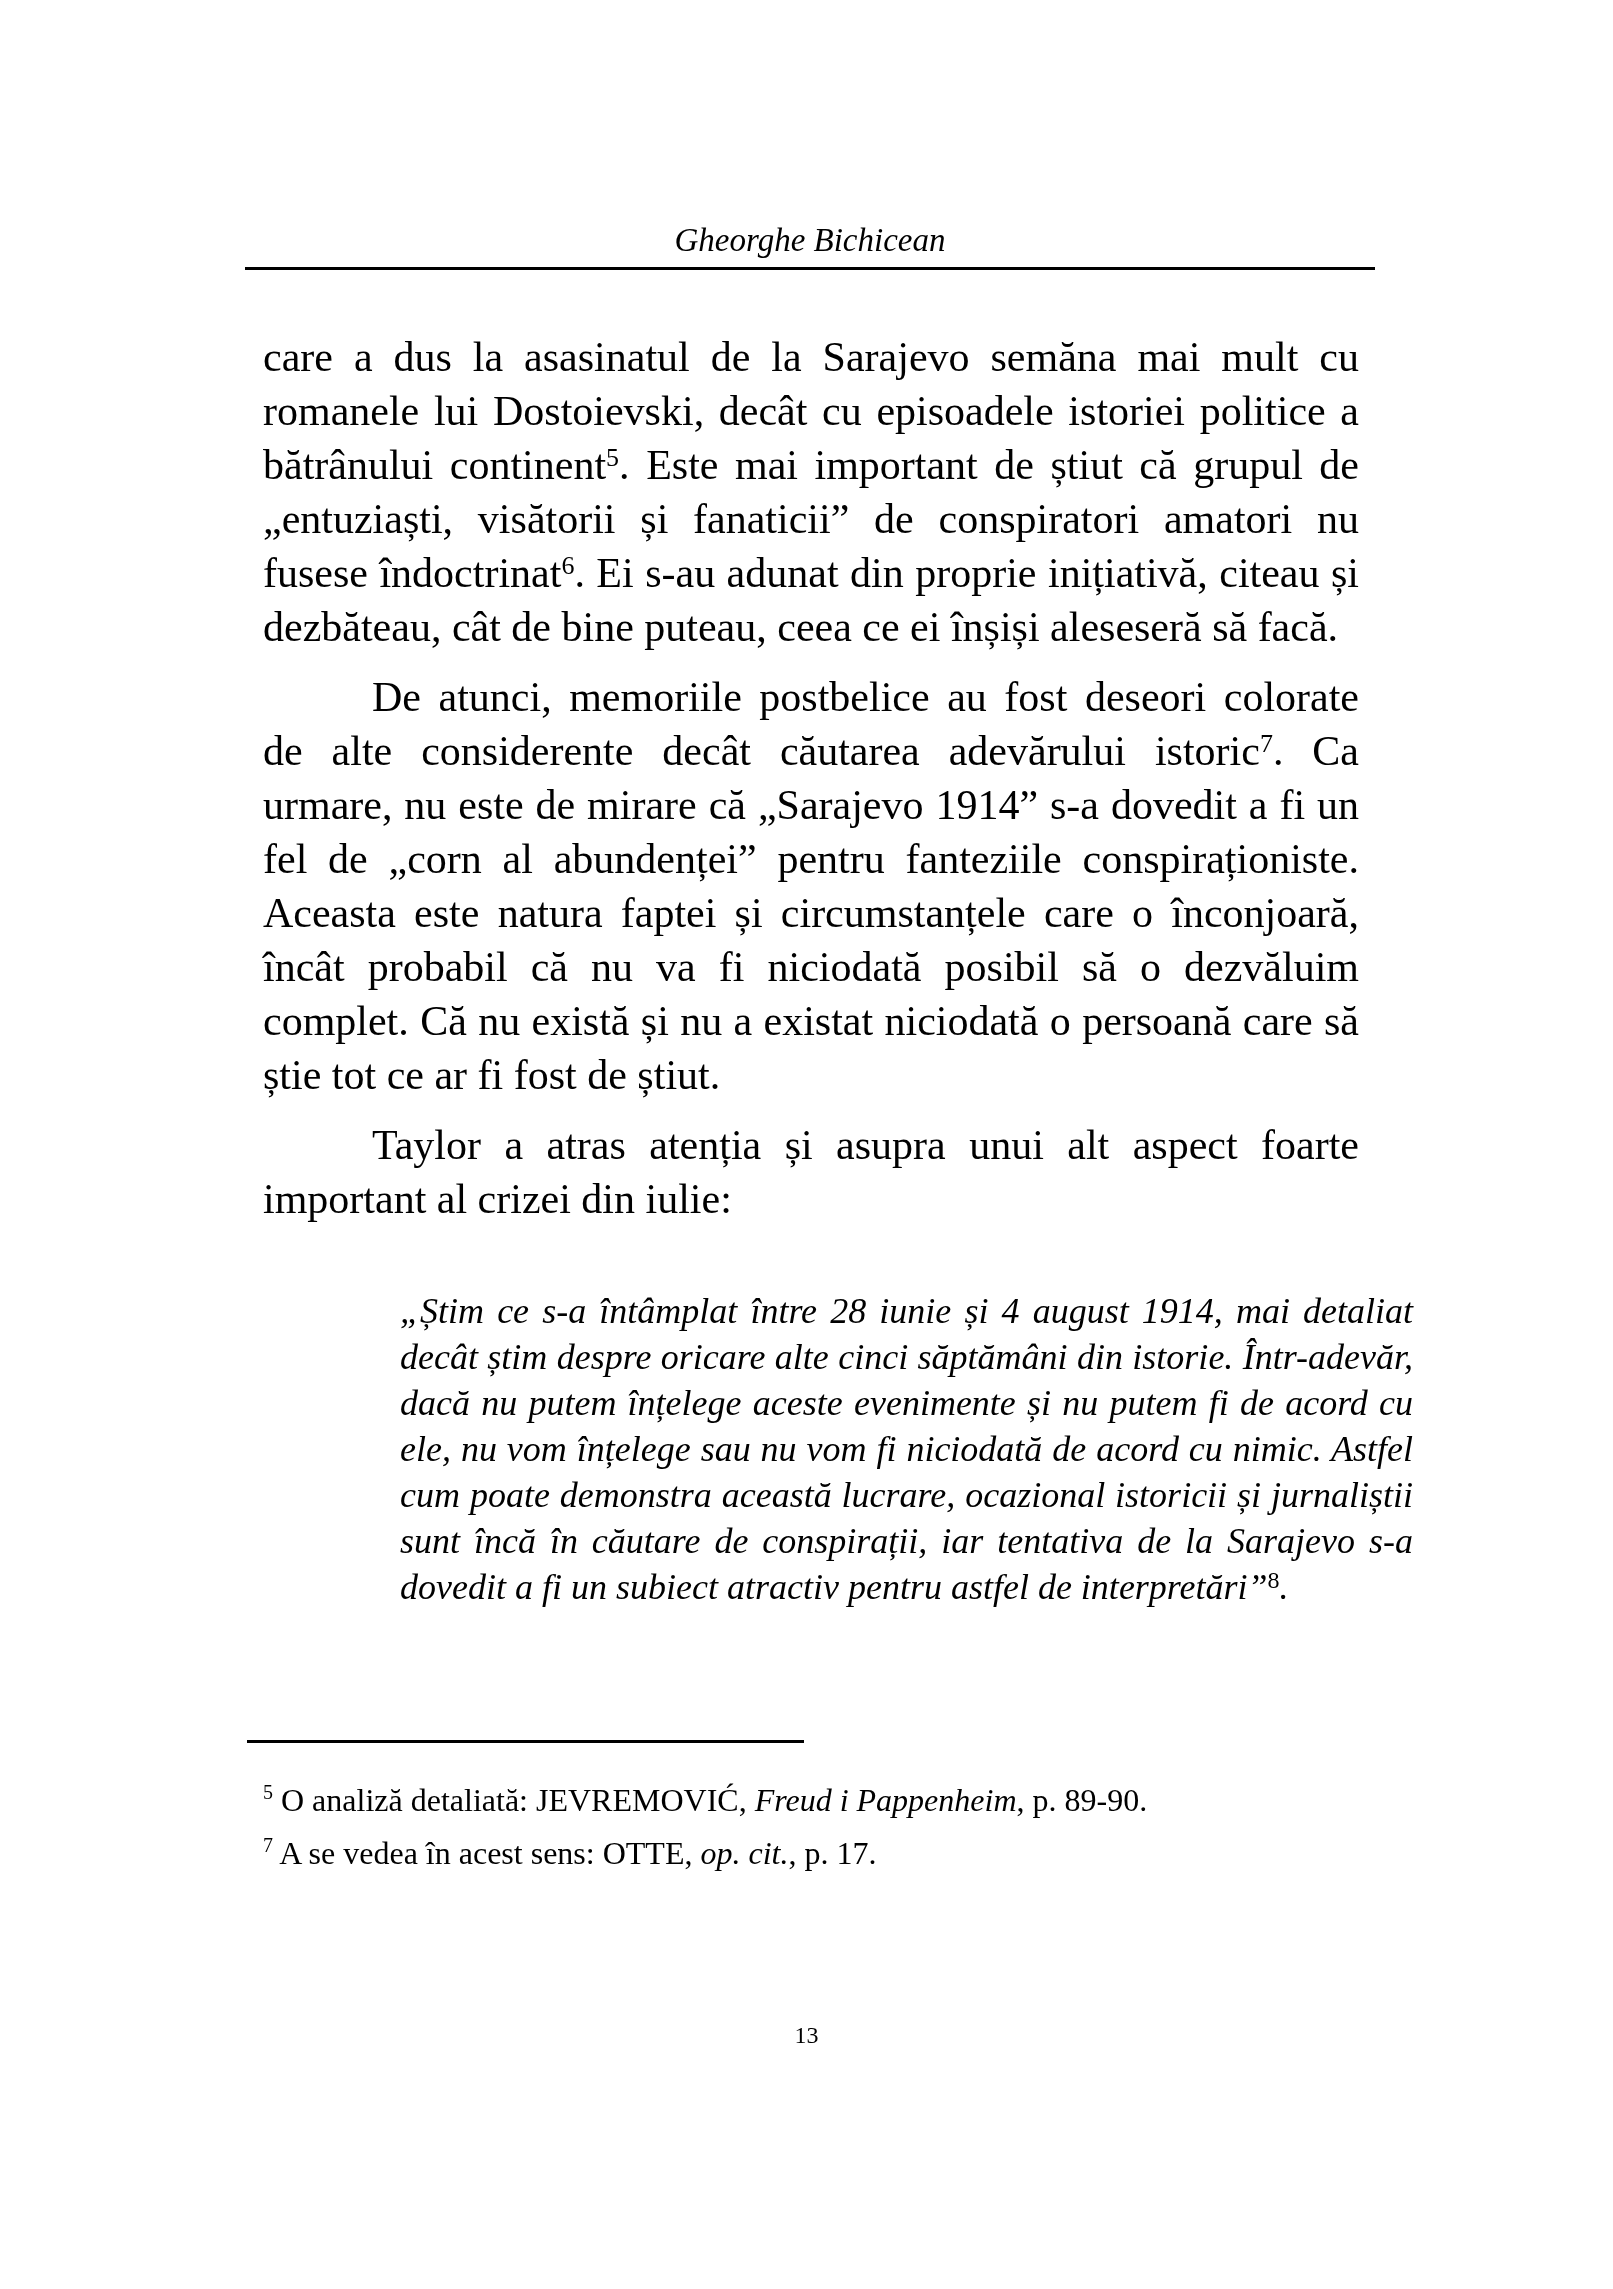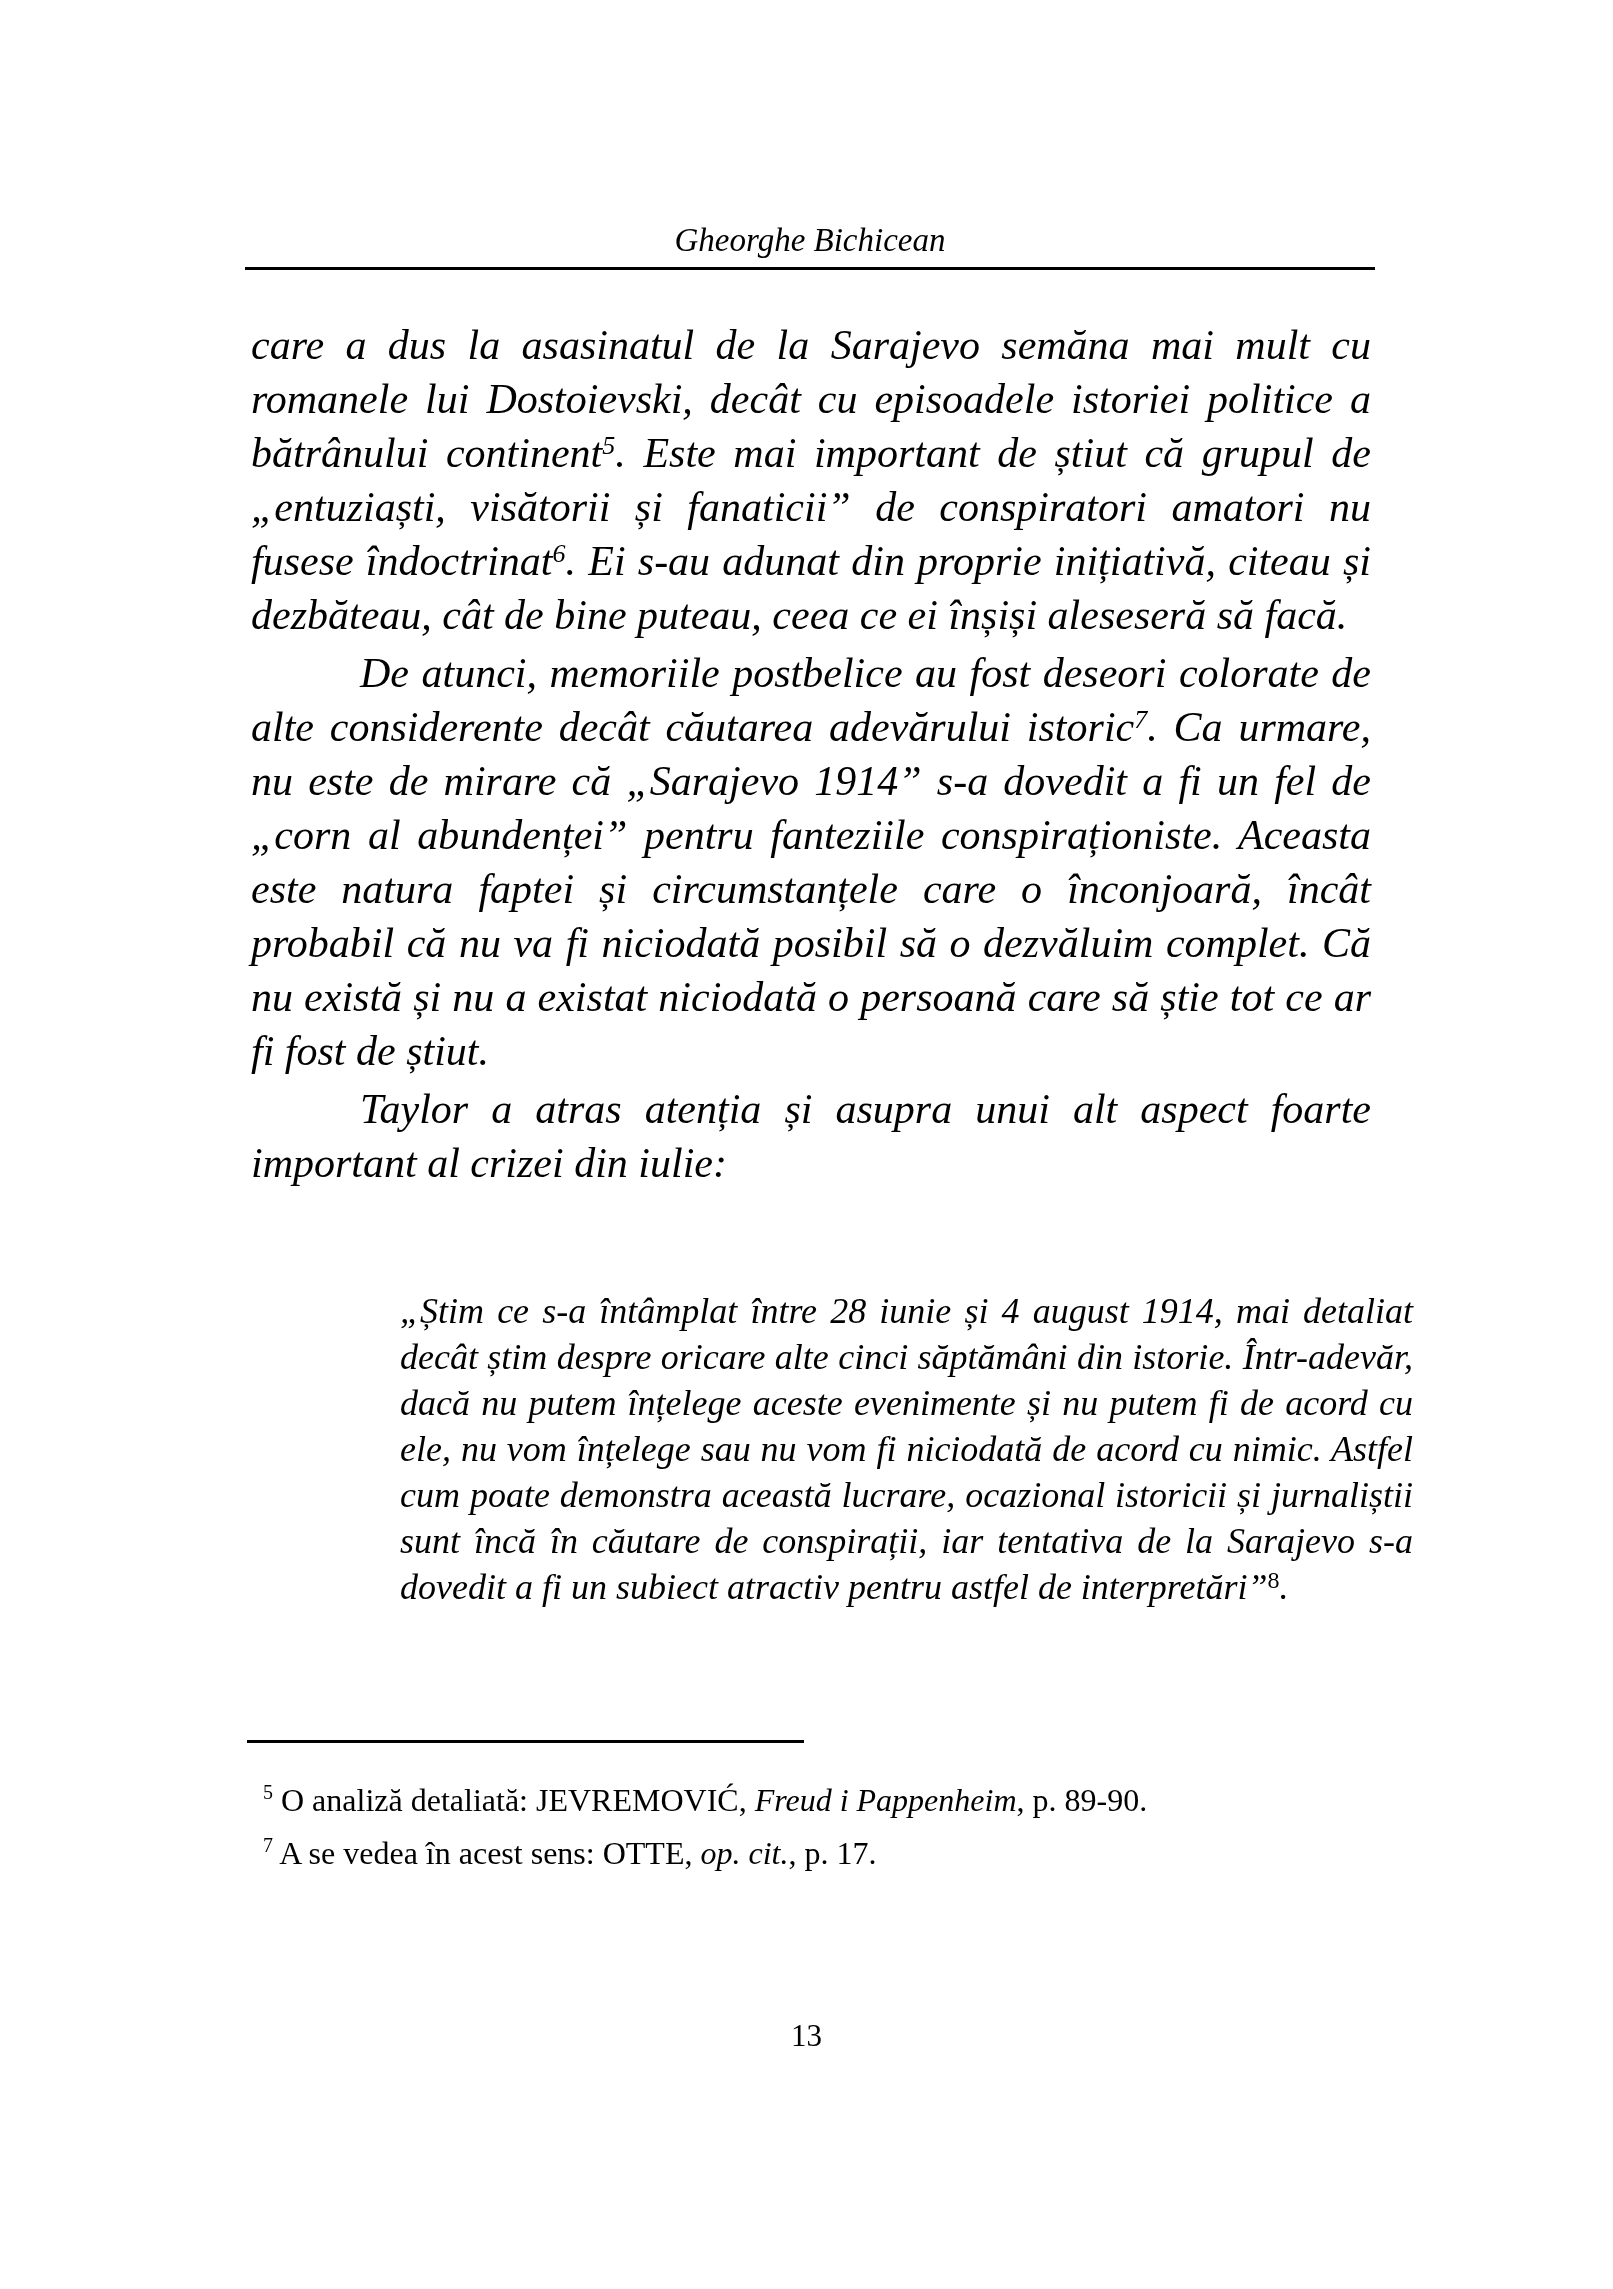--- a/index.html
+++ b/index.html
@@ -9,40 +9,40 @@
     position: absolute; left: 245px; width: 1130px; top: 220px;
     text-align: center; font-family: "Liberation Serif", serif; font-style: italic;
     font-size: 33px; line-height: 41px;
   }
   .header-rule { position: absolute; left: 245px; width: 1130px; top: 267px; height: 2.8px; background: #000; }
   .body-text {
     position: absolute; left: 247px; width: 1128px; top: 314px;
     font-family: "Liberation Serif", serif; font-size: 42px; line-height: 54px;
     text-align: justify;
   }
-  .body-text p { margin: 4px; text-align: justify; text-align-last: left; font-style: italic; }
+  .body-text p { margin: 16px; text-align: justify; text-align-last: left; }
   .body-text p.indent { text-indent: 109px; }
   sup.fn { font-size: 26px; line-height: 0; vertical-align: super; position: relative; top: 1.8px; }
   .quote {
     position: absolute; left: 360px; width: 1013px; top: 1288px;
     font-family: "Liberation Serif", serif; font-style: italic; font-size: 36px; line-height: 46px;
     text-align: justify; text-align-last: left; margin-left: 40px;
   }
   .quote sup.fn { font-size: 24px; font-style: normal; }
   .fn-rule { position: absolute; left: 247px; width: 557px; top: 1740px; height: 2.8px; background: #000; }
   .footnotes {
     position: absolute; left: 247px; width: 1128px; top: 1766px;
     font-family: "Liberation Serif", serif; font-size: 32px; line-height: 37px;
   }
   .footnote { margin: 16px; text-align: justify; text-align-last: left; }
   .footnote sup { font-size: 20px; line-height: 0; vertical-align: super; }
   .footnote em { font-style: italic; }
   .page-number {
     position: absolute; left: 0; width: 1613px; top: 2015px; text-align: center;
-    font-family: "Liberation Serif", serif; font-size: 31px; line-height: 41px;
+    font-family: "Liberation Serif", serif; font-size: 24px; line-height: 41px;
   }
 </style>
 </head>
 <body>
 
 <div class="page">
   <div class="header">Gheorghe Bichicean</div>
   <div class="header-rule"></div>
 
   <div class="body-text" id="body-text">

